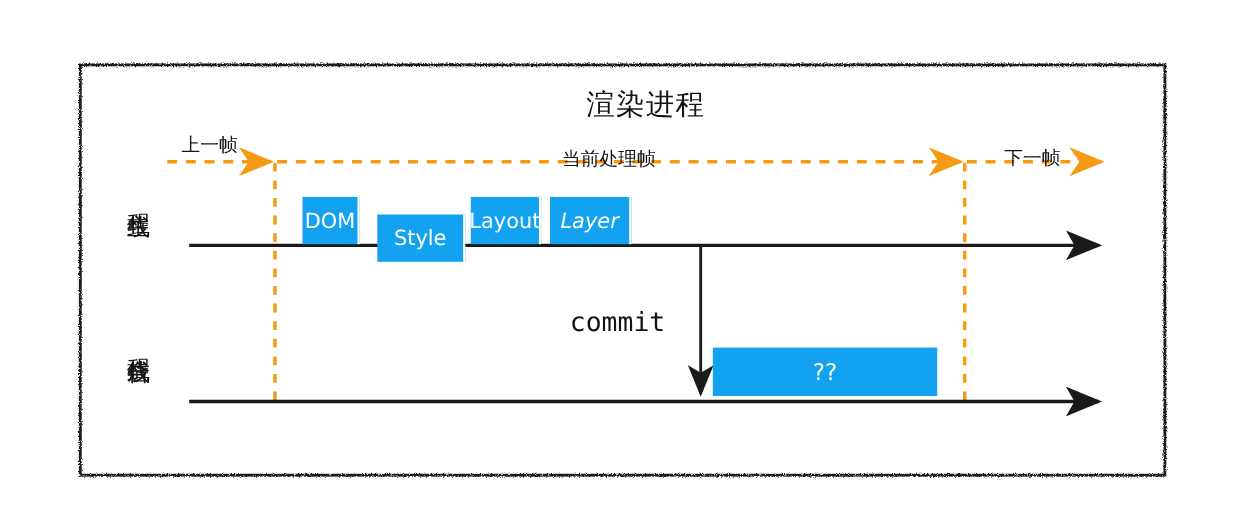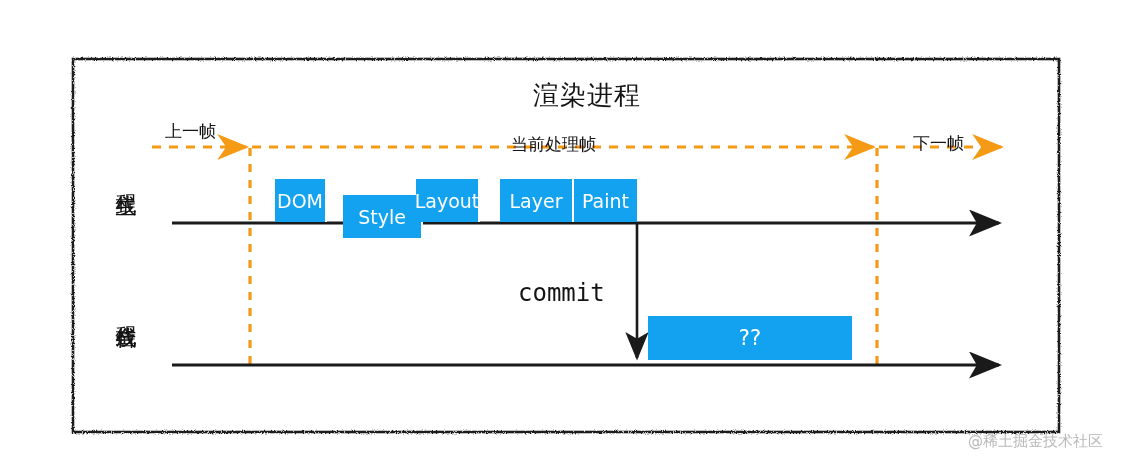--- a/index.html
+++ b/index.html
@@ -109,23 +109,21 @@
 
   <div class="lbl frame-lbl frame-prev">上一帧</div>
   <div class="lbl frame-lbl frame-cur">当前处理帧</div>
   <div class="lbl frame-lbl frame-next">下一帧</div>
 
   <div class="lbl thread-lbl thread-main" style="writing-mode:vertical-rl;">主线程</div>
   <div class="lbl thread-lbl thread-comp" style="writing-mode:vertical-rl;">合成线程</div>
 
   <div class="pipe-box" style="left:275px;width:52px;">DOM</div>
   <div class="pipe-box" style="left:343px;width:80px;margin-top:16px;">Style</div>
-  <div class="pipe-box" style="left:416px;width:64px;">Layout</div>
-  <div class="pipe-box" style="left:500px;width:74px;">Layer</div>
-  <div class="pipe-box" style="left:574px;width:63px;border-right:none;">Paint</div>
+  <div class="pipe-box" style="left:428px;width:64px;">Layout</div>
+  <div class="pipe-box" style="left:500px;width:74px;font-style:italic;">Layer</div>
 
   <div class="lbl commit-lbl">commit</div>
 
   <div class="comp-box">??</div>
 
-  <div class="watermark">@稀土掘金技术社区</div>
 
 </div>
 
 </body></html>

